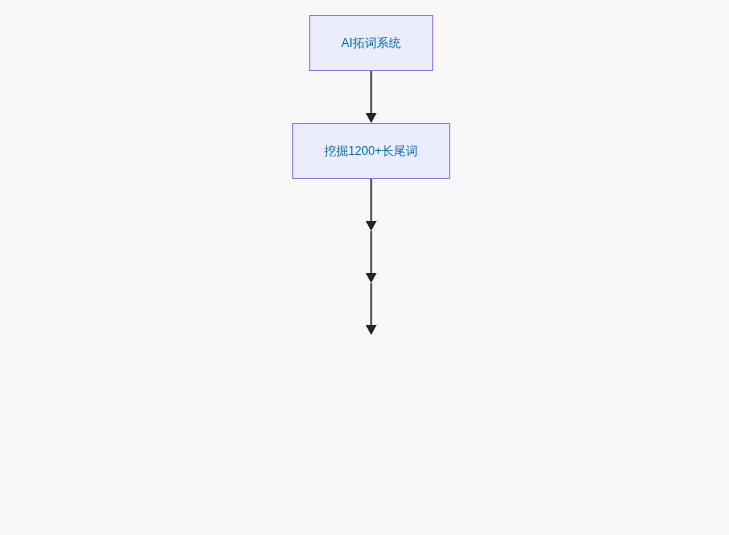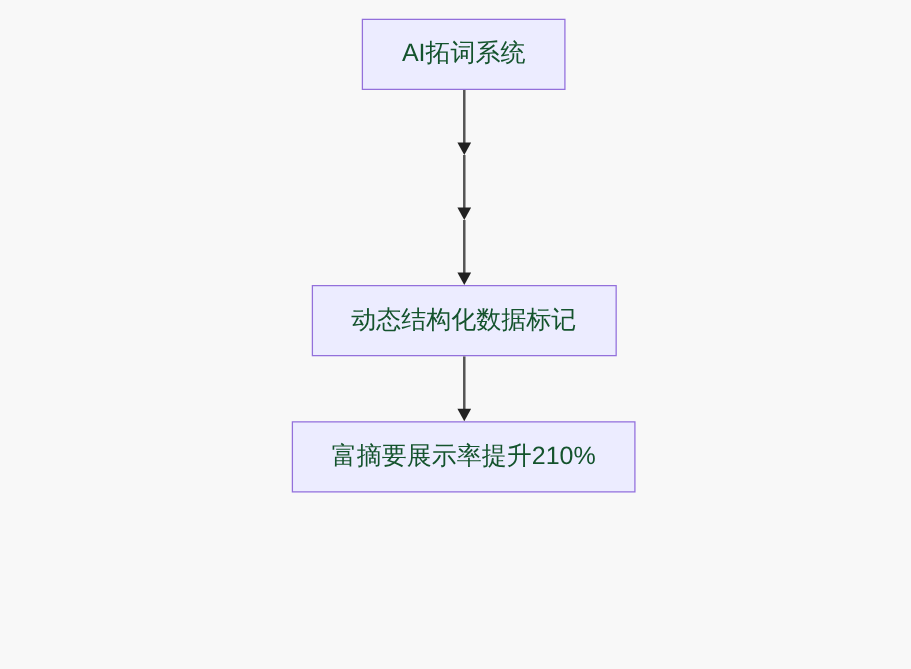--- a/index.html
+++ b/index.html
@@ -25,23 +25,23 @@
   }
   .node {
     background: #ECECFF;
     border: 1.5px solid #9370DB;
     padding: 17px 31px;
     box-sizing: border-box;
     white-space: nowrap;
     text-align: center;
   }
   .node-label {
-    font-size: 20px;
+    font-size: 12px;
     line-height: 20px;
-    color: #14532d;
+    color: #0369a1;
     display: inline-block;
   }
   .edge {
     width: 12px;
     height: 52px;
     display: block;
     flex: 0 0 auto;
   }
   .edge svg {
     display: block;
@@ -56,44 +56,41 @@
     <span class="node-label">AI拓词系统</span>
   </div>
 
   <div class="edge">
     <svg width="12" height="52" viewBox="0 0 12 52">
       <line x1="6" y1="0" x2="6" y2="43" stroke="#555555" stroke-width="2"></line>
       <polygon points="0.5,42 11.5,42 6,52" fill="#222222"></polygon>
     </svg>
   </div>
 
+  <div class="node">
+    <span class="node-label">挖掘1200+长尾词</span>
+  </div>
 
   <div class="edge">
     <svg width="12" height="52" viewBox="0 0 12 52">
       <line x1="6" y1="0" x2="6" y2="43" stroke="#555555" stroke-width="2"></line>
       <polygon points="0.5,42 11.5,42 6,52" fill="#222222"></polygon>
     </svg>
   </div>
 
 
   <div class="edge">
     <svg width="12" height="52" viewBox="0 0 12 52">
       <line x1="6" y1="0" x2="6" y2="43" stroke="#555555" stroke-width="2"></line>
       <polygon points="0.5,42 11.5,42 6,52" fill="#222222"></polygon>
     </svg>
   </div>
 
-  <div class="node">
-    <span class="node-label">动态结构化数据标记</span>
-  </div>
 
   <div class="edge">
     <svg width="12" height="52" viewBox="0 0 12 52">
       <line x1="6" y1="0" x2="6" y2="43" stroke="#555555" stroke-width="2"></line>
       <polygon points="0.5,42 11.5,42 6,52" fill="#222222"></polygon>
     </svg>
   </div>
 
-  <div class="node">
-    <span class="node-label">富摘要展示率提升210%</span>
-  </div>
 
 </div>
 
 </body></html>

